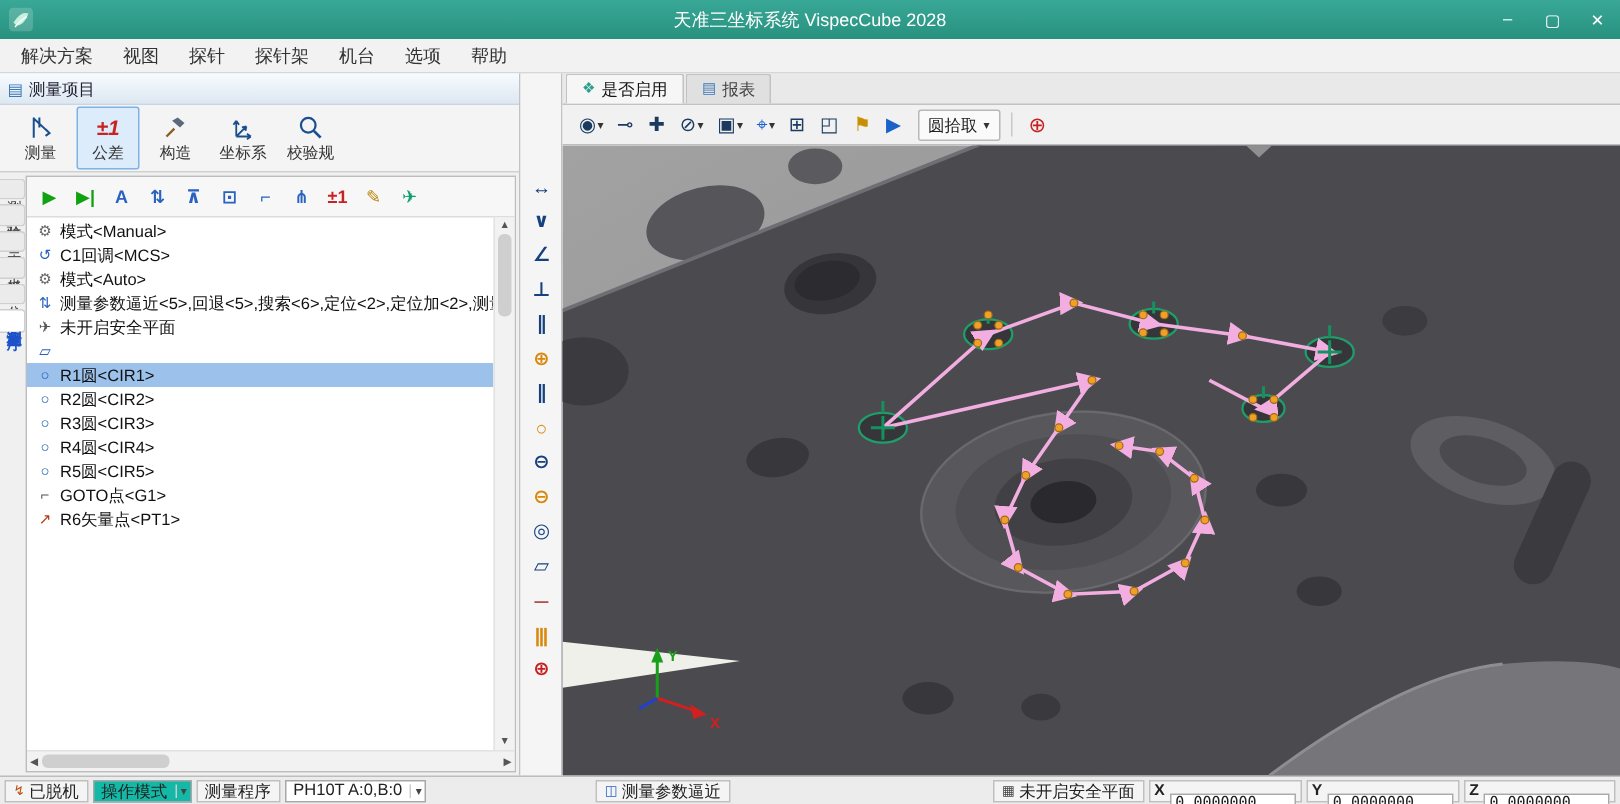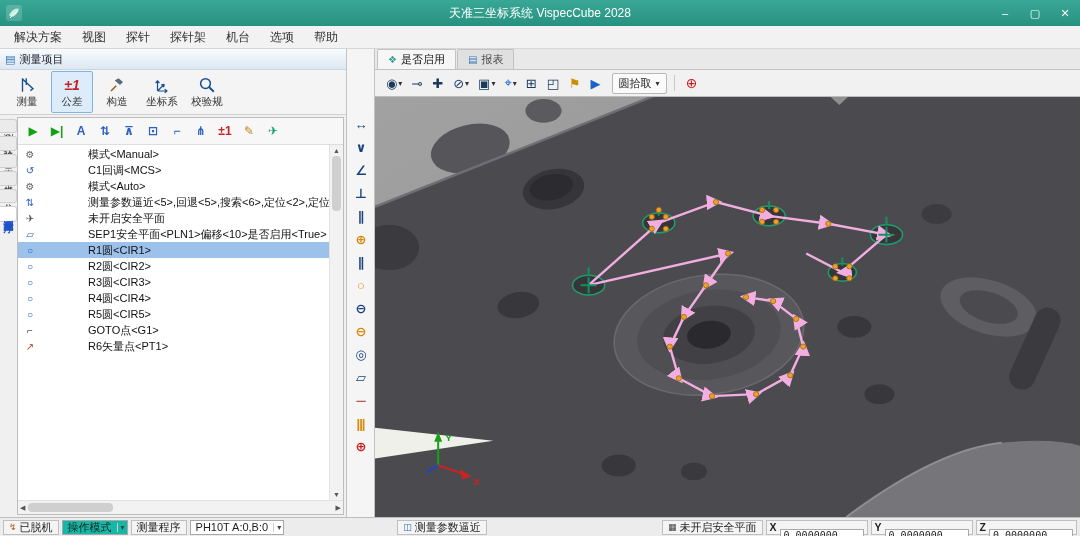--- a/index.html
+++ b/index.html
@@ -33,21 +33,21 @@
             display:flex;align-items:center;justify-content:center;letter-spacing:1px;}
   .side-tab.active{color:#1e52c8;background:#fff;font-weight:bold;}
   .tree-area{flex:1;display:flex;flex-direction:column;min-width:0;background:#fff;border:1px solid #bdbdbd;margin-right:2px;}
   .tree-toolbar{flex:0 0 26px;display:flex;align-items:center;gap:2px;padding-left:4px;background:#f7f7f7;border-bottom:1px solid #ddd;}
   .tt-btn{width:22px;height:22px;display:flex;align-items:center;justify-content:center;font-size:12px;font-weight:bold;border-radius:2px;}
   .tree-wrap{flex:1;display:flex;min-height:0;}
   .tree{flex:1;overflow:hidden;padding-top:1px;min-width:0;}
   .trow{height:16px;display:flex;align-items:center;gap:4px;padding-left:6px;white-space:nowrap;font-size:11px;color:#111;overflow:hidden;}
   .trow.selected{background:#9cc2ec;}
   .ticon{flex:0 0 12px;width:12px;text-align:center;font-size:10px;}
-  .tlabel{overflow:hidden;margin-left:48px;}
+  .tlabel{overflow:hidden;}
   .vscroll{flex:0 0 13px;background:#f2f2f2;border-left:1px solid #e2e2e2;display:flex;flex-direction:column;align-items:center;font-size:7px;color:#555;padding:2px 0;}
   .vthumb{width:9px;height:55px;background:#cfcfcf;border-radius:4px;margin:2px 0 auto 0;}
   .hscroll{flex:0 0 13px;background:#f2f2f2;border-top:1px solid #e2e2e2;display:flex;align-items:center;font-size:7px;color:#555;padding:0 2px;}
   .hthumb{height:9px;width:85px;background:#cfcfcf;border-radius:4px;margin-left:3px;}
   .hspace{flex:1;}
   
   .gdt-strip{flex:0 0 27px;background:#f5f5f5;border-right:1px solid #c2c2c2;display:flex;flex-direction:column;align-items:center;padding-top:66px;gap:5px;}
   .gdt-btn{width:22px;height:18px;display:flex;align-items:center;justify-content:center;font-size:13px;color:#16417c;font-weight:bold;letter-spacing:-1px;}
   
   .right-panel{flex:1;display:flex;flex-direction:column;min-width:0;min-height:0;}
@@ -209,21 +209,20 @@
                   <span class="tlabel">测量参数逼近&lt;5&gt;,回退&lt;5&gt;,搜索&lt;6&gt;,定位&lt;2&gt;,定位加&lt;2&gt;,测量</span>
                 </div>
 
                 <div class="trow">
                   <span class="ticon" style="color: rgb(85, 85, 85);">✈</span>
                   <span class="tlabel">未开启安全平面</span>
                 </div>
 
                 <div class="trow">
                   <span class="ticon" style="color: rgb(42, 98, 192);">▱</span>
-                  <span class="tlabel">SEP1安全平面&lt;PLN1&gt;偏移&lt;10&gt;是否启用&lt;True&gt;</span>
                 </div>
 
                 <div class="trow selected">
                   <span class="ticon" style="color: rgb(42, 98, 192);">○</span>
                   <span class="tlabel">R1圆&lt;CIR1&gt;</span>
                 </div>
 
                 <div class="trow">
                   <span class="ticon" style="color: rgb(42, 98, 192);">○</span>
                   <span class="tlabel">R2圆&lt;CIR2&gt;</span>

